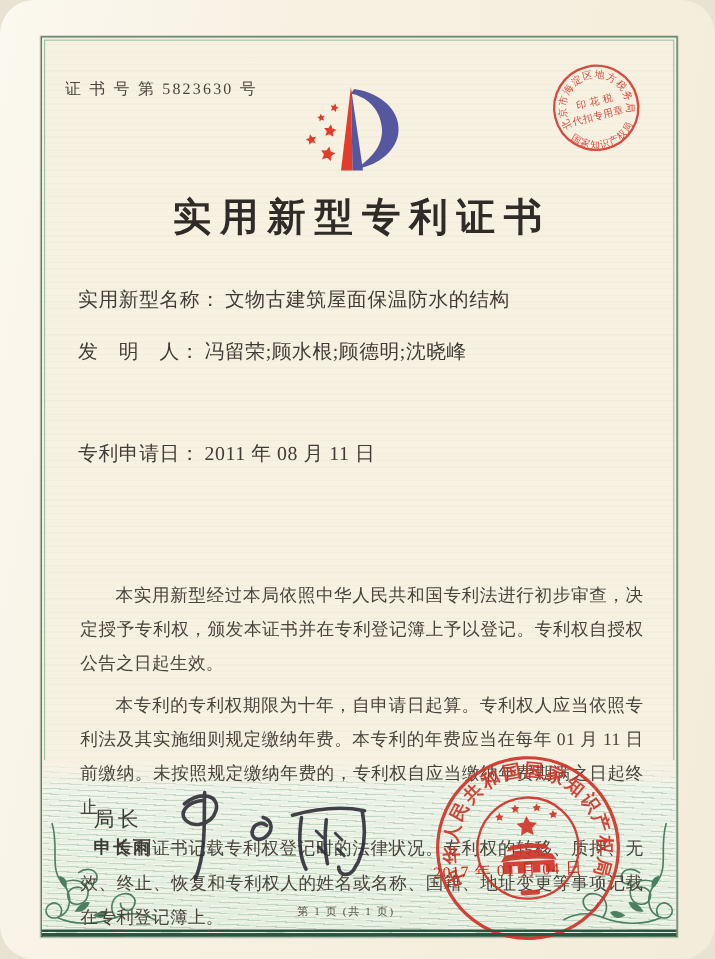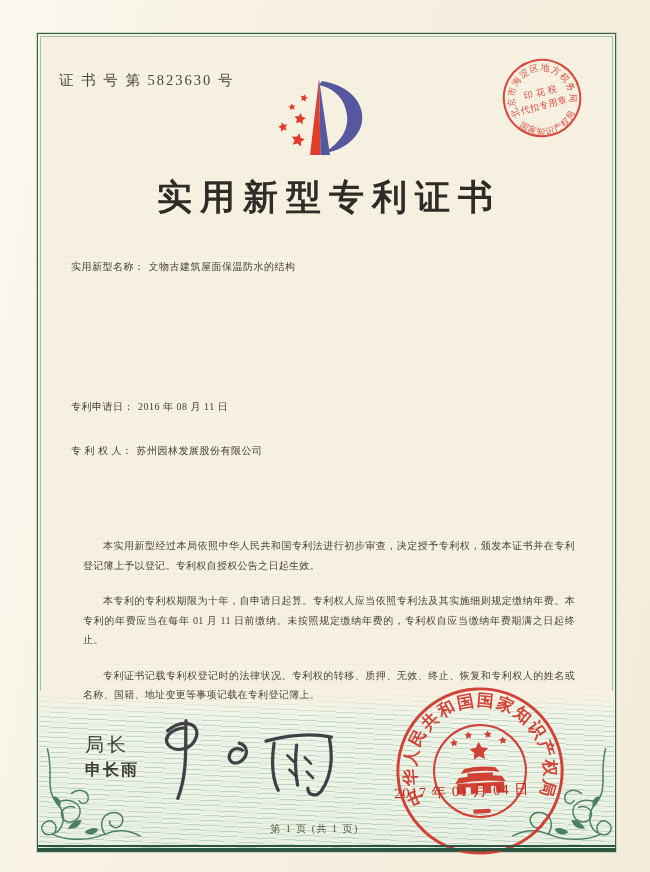--- a/index.html
+++ b/index.html
@@ -1,19 +1,20 @@
 <!DOCTYPE html>
 <html><head>
 <meta charset="utf-8">
 <style>
   html,body{margin:0;padding:0;background:#e8e2d2;}
   .page{
     position:relative;width:650px;height:872px;overflow:hidden;
     background:linear-gradient(100deg,#fbf8ef 0%,#f7f1e2 35%,#f3ecda 100%);
     font-family:"Liberation Serif","DejaVu Serif",serif;
+    border-radius:31px;
   }
   
   .frame{
     position:absolute;left:37px;top:33px;width:577px;height:817px;
     border:1px solid #35624a;
     box-shadow:0 0 0 1px rgba(53,98,74,.22);
     background:
       repeating-linear-gradient(0deg, rgba(186,180,148,.07) 0 1px, transparent 1px 6px),
       #f7f1e2;
   }
@@ -41,28 +42,28 @@
   .cert-no{
     position:absolute;left:21px;top:37px;font-size:14.5px;color:#4a453c;letter-spacing:2px;
   }
   .logo{position:absolute;left:231px;top:43px;width:104px;height:82px;}
   .stamp{position:absolute;left:461px;top:21px;width:86px;height:86px;transform:rotate(-14deg);opacity:.9;}
   .title{
     position:absolute;left:5px;right:0;top:140px;text-align:center;
     font-size:35px;font-weight:700;letter-spacing:8px;color:#2f2c27;
   }
   
-  .field{position:absolute;left:33px;font-size:10px;color:#403c35;letter-spacing:.5px;white-space:nowrap;}
+  .field{position:absolute;left:33px;font-size:18px;color:#403c35;letter-spacing:.5px;white-space:nowrap;}
   .f1{top:226px}.f2{top:273px}.f3{top:322px}.f4{top:366px}.f5{top:410px}.f6{top:457px}
   .flabel{margin-right:4px;}
   
   .paras{position:absolute;left:29px;top:486px;width:524px;}
   .paras p{
-    margin:16px;text-indent:2em;text-align:justify;
-    font-size:10px;line-height:1.95;color:#48433b;letter-spacing:.3px;
+    margin:6px;text-indent:2em;text-align:justify;
+    font-size:16px;line-height:1.95;color:#48433b;letter-spacing:.3px;
   }
   
   .director-title{position:absolute;left:47px;top:698px;font-size:19px;color:#3d3a33;letter-spacing:3px;}
   .director-name{position:absolute;left:47px;top:726px;font-size:16px;color:#3d3a33;letter-spacing:2px;font-weight:bold;}
   .signature{position:absolute;left:103px;top:676px;width:215px;height:98px;}
   .seal{position:absolute;left:354px;top:649px;width:176px;height:176px;transform:rotate(-3deg);opacity:.93;}
   .seal-date{
     position:absolute;left:356px;top:748px;font-size:14.5px;color:#c5281c;
     letter-spacing:1px;white-space:nowrap;transform:rotate(-2deg);
   }
@@ -141,25 +142,25 @@
       <text class="stamp-arc-bottom"><textPath href="#stampArcBottom" startOffset="50%" text-anchor="middle">国家知识产权局</textPath></text>
       <text class="stamp-center" x="0" y="-3">印 花 税</text>
       <text class="stamp-center" x="0" y="11">代扣专用章</text>
     </svg>
 
     <div class="title">实用新型专利证书</div>
 
     <div class="field f1">
       <span class="flabel">实用新型名称：</span><span class="fvalue">文物古建筑屋面保温防水的结构</span>
     </div>
+    <div class="field f2">
+      <span class="flabel">发　明　人：</span><span class="fvalue">冯留荣;顾水根;顾德明;沈晓峰</span>
+    </div>
     <div class="field f4">
-      <span class="flabel">专利申请日：</span><span class="fvalue">2016 年 08 月 11 日</span>
-    </div>
-    <div class="field f5">
-      <span class="flabel">专 利 权 人：</span><span class="fvalue">苏州园林发展股份有限公司</span>
+      <span class="flabel">专利申请日：</span><span class="fvalue">2011 年 08 月 11 日</span>
     </div>
 
     <div class="paras">
       <p>本实用新型经过本局依照中华人民共和国专利法进行初步审查，决定授予专利权，颁发本证书并在专利登记簿上予以登记。专利权自授权公告之日起生效。</p>
       <p>本专利的专利权期限为十年，自申请日起算。专利权人应当依照专利法及其实施细则规定缴纳年费。本专利的年费应当在每年 01 月 11 日前缴纳。未按照规定缴纳年费的，专利权自应当缴纳年费期满之日起终止。</p>
       <p>专利证书记载专利权登记时的法律状况。专利权的转移、质押、无效、终止、恢复和专利权人的姓名或名称、国籍、地址变更等事项记载在专利登记簿上。</p>
     </div>
 
     <div class="director-title">局长</div>
     <div class="director-name">申长雨</div>

